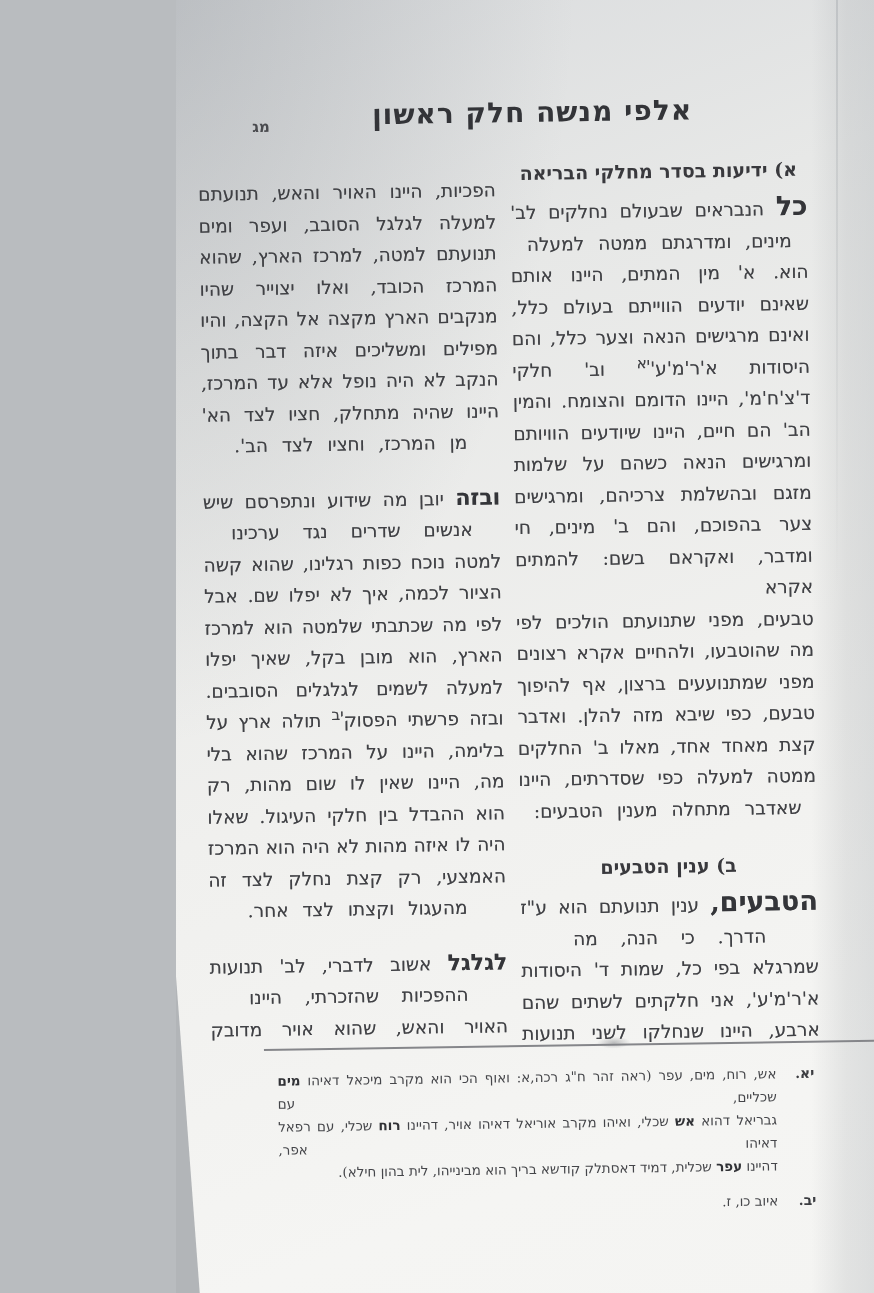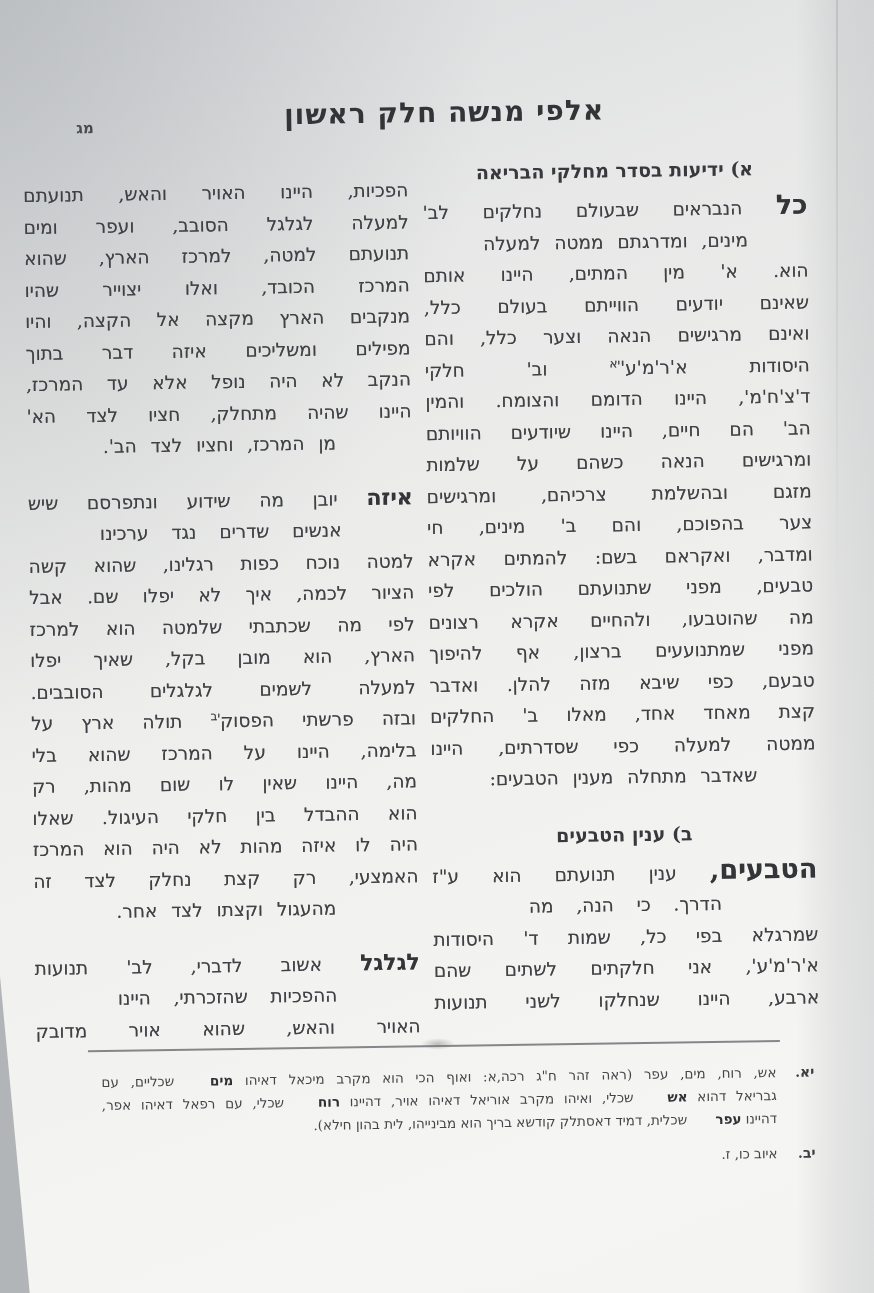--- a/index.html
+++ b/index.html
@@ -1,17 +1,17 @@
 <!DOCTYPE html>
 <html lang="he" dir="rtl"><head>
 <meta charset="utf-8">
 <style>
   html,body{margin:0;padding:0;width:874px;height:1293px;overflow:hidden;background:#b9bcbf;}
   body{font-family:"DejaVu Serif","DejaVu Sans",serif;}
-  .photo{position:relative;width:874px;height:1293px;overflow:hidden;
+  .photo{position:relative;width:698px;height:1293px;overflow:hidden;
     background:
       radial-gradient(ellipse at -5% -4%, rgba(118,124,131,0.33), rgba(118,124,131,0) 42%),
       linear-gradient(to right, rgba(0,0,0,0) 91%, rgba(130,136,142,0.16) 96%, rgba(168,173,178,0.32) 100%),
       linear-gradient(160deg,#d9dbdd 0%,#e7e8e7 25%,#f0f0ee 55%,#f5f5f3 85%,#f4f4f2 100%);}
   
   .photo::after{content:"";position:absolute;left:0;bottom:0;width:100%;height:100%;
     background:#b2b5b8;clip-path:polygon(0 75.5%, 3.4% 100%, 0 100%);}
   
   .crease{position:absolute;top:0;right:36px;width:2px;height:46%;
     background:linear-gradient(to bottom, rgba(140,146,152,0.30), rgba(140,146,152,0));}
@@ -29,33 +29,33 @@
   .para{margin:0 0 0 0;}
   .para + .para{margin-top:24px;}
   .line{font-size:18.5px;line-height:31.5px;white-space:normal;
     text-shadow:0 0 0.5px rgba(64,65,69,0.55);}
   .line.j{text-align:justify;text-align-last:justify;}
   .line.m{text-align:center;word-spacing:8px;}
   .line.s{text-align:center;word-spacing:17px;}
   .lead{font-weight:bold;line-height:1;color:#343539;}
   .lead.xl{font-size:27px;}
   .lead.lg{font-size:22px;}
-  sup{font-size:12px;line-height:0;vertical-align:7px;letter-spacing:0;}
+  sup{font-size:15px;line-height:0;vertical-align:7px;letter-spacing:0;}
   .fsep{position:absolute;top:1045px;left:82px;width:692px;height:2px;background:#85868a;}
   .smudge{position:absolute;top:1038px;left:415px;width:34px;height:12px;border-radius:50%;
     background:radial-gradient(ellipse, rgba(120,122,126,0.45), rgba(120,122,126,0) 70%);}
   .footnotes{position:absolute;top:1066px;right:66px;left:95px;}
   .note{display:flex;gap:12px;}
   .note + .note{margin-top:12px;}
   .note-marker{flex:0 0 26px;font-size:14px;font-weight:bold;color:#3c3d41;line-height:23px;}
   .note-lines{flex:1;}
   .fline{font-size:13.5px;line-height:23px;color:#45464a;}
   .fline.j{text-align:justify;text-align-last:justify;}
   .fline.r{text-align:right;}
-  .fline b{color:#313236;margin-left:24px;}
+  .fline b{color:#313236;}
 </style>
 </head>
 <body>
 
 <div class="photo">
   <div class="crease"></div>
   <div class="content">
 
     <div class="page-number">מג</div>
     <div class="book-title">אלפי מנשה חלק ראשון</div>
@@ -99,21 +99,21 @@
             <div class="line j">למעלה לגלגל הסובב, ועפר ומים</div>
             <div class="line j">תנועתם למטה, למרכז הארץ, שהוא</div>
             <div class="line j">המרכז הכובד, ואלו יצוייר שהיו</div>
             <div class="line j">מנקבים הארץ מקצה אל הקצה, והיו</div>
             <div class="line j">מפילים ומשליכים איזה דבר בתוך</div>
             <div class="line j">הנקב לא היה נופל אלא עד המרכז,</div>
             <div class="line j">היינו שהיה מתחלק, חציו לצד הא'</div>
             <div class="line m">מן המרכז, וחציו לצד הב'.</div>
           </div>
           <div class="para">
-            <div class="line j"><span class="lead lg">איזה</span> יובן מה שידוע ונתפרסם שיש</div>
+            <div class="line j"><span class="lead lg">ובזה</span> יובן מה שידוע ונתפרסם שיש</div>
             <div class="line s">אנשים שדרים נגד ערכינו</div>
             <div class="line j">למטה נוכח כפות רגלינו, שהוא קשה</div>
             <div class="line j">הציור לכמה, איך לא יפלו שם. אבל</div>
             <div class="line j">לפי מה שכתבתי שלמטה הוא למרכז</div>
             <div class="line j">הארץ, הוא מובן בקל, שאיך יפלו</div>
             <div class="line j">למעלה לשמים לגלגלים הסובבים.</div>
             <div class="line j">ובזה פרשתי הפסוק<sup>יב</sup> תולה ארץ על</div>
             <div class="line j">בלימה, היינו על המרכז שהוא בלי</div>
             <div class="line j">מה, היינו שאין לו שום מהות, רק</div>
             <div class="line j">הוא ההבדל בין חלקי העיגול. שאלו</div>

